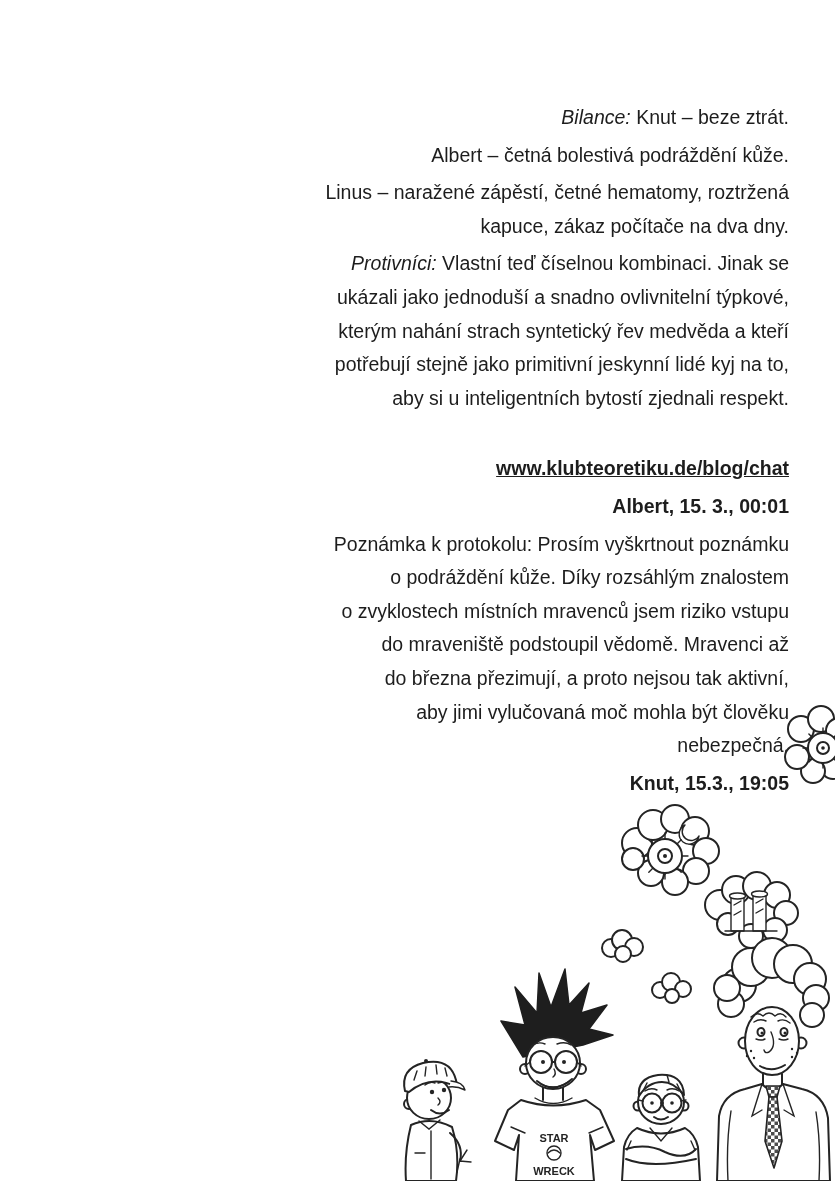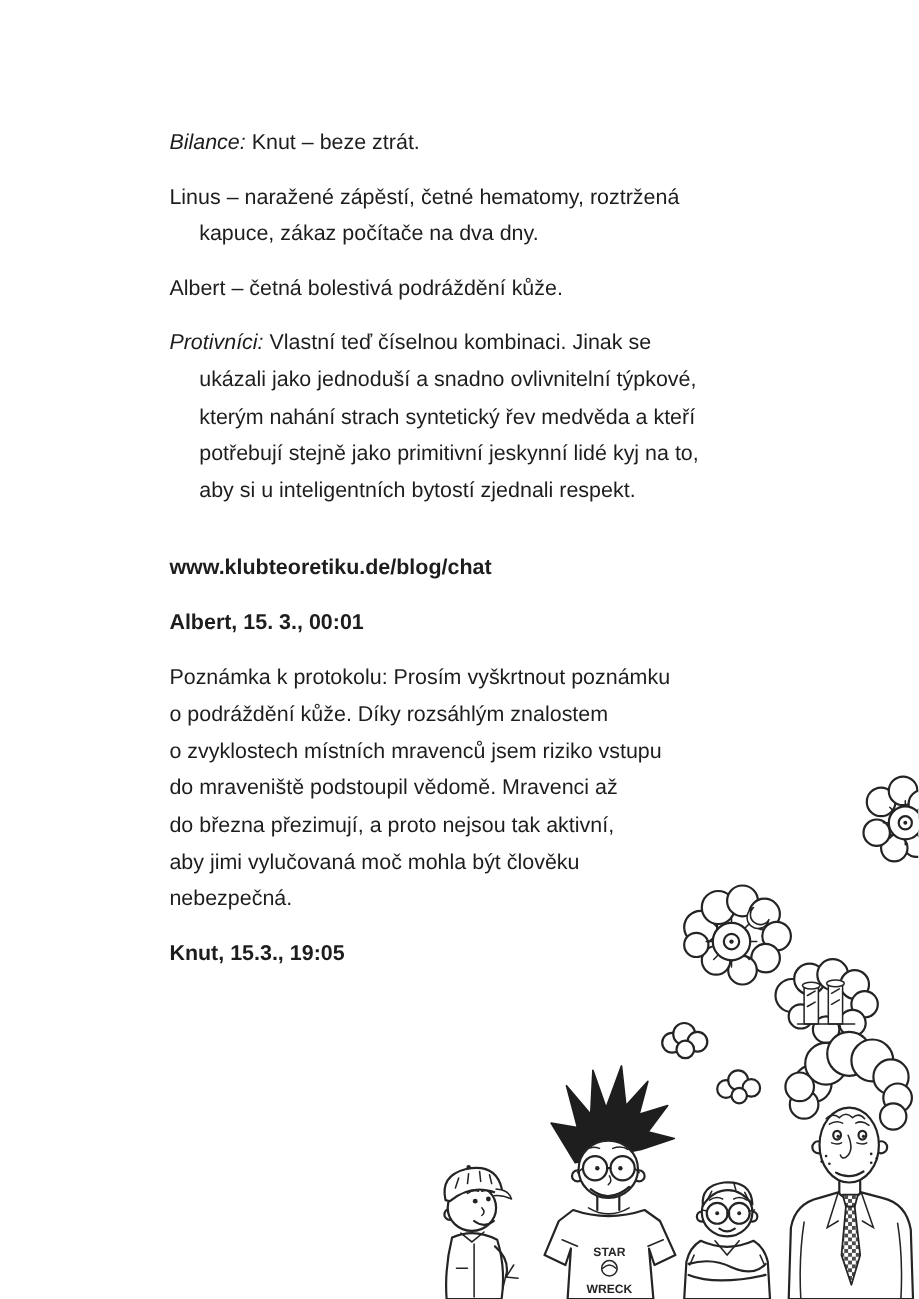--- a/index.html
+++ b/index.html
@@ -11,44 +11,44 @@
     font-family:"Liberation Sans", sans-serif;
     color:#1d1d1d;
   }
   .text-block {
     position:absolute;
     left:138px; top:97px;
     width:655px;
     font-size:19.5px;
     line-height:33.6px;
   }
-  .text-block p { margin:16px; }
+  .text-block p { margin:4px;text-align:right; }
   .pre { white-space:pre-wrap; }
   .lead { font-style:italic; white-space:pre-wrap; }
   .blog { margin-top:37px; }
   .bold { font-weight:bold; }
-  .url { }
+  .url { text-decoration:underline; }
   .art { position:absolute; left:365px; top:691px; }
   .art .s   { fill:#ffffff; stroke:#242424; stroke-width:2; stroke-linecap:round; stroke-linejoin:round; }
   .art .ln  { fill:none; stroke:#242424; stroke-width:2; stroke-linecap:round; }
   .art .thin{ stroke-width:1.4; }
   .art .dot { fill:#242424; stroke:none; }
   .art .ink { fill:#1e1e1e; stroke:#1e1e1e; stroke-width:1.5; stroke-linejoin:round; }
   .art .tee { font-family:"Liberation Sans", sans-serif; font-weight:bold; font-size:11px; fill:#242424; stroke:none; text-anchor:middle; }
 </style>
 </head>
 <body>
 
 <div class="text-block">
 
   <div>
     <p><span class="lead">Bilance: </span><span class="pre">Knut – beze ztrát.</span></p>
+    <p><span class="pre">Albert – četná bolestivá podráždění kůže.</span></p>
     <p><span class="pre">Linus – naražené zápěstí, četné hematomy, roztržená
      kapuce, zákaz počítače na dva dny.</span></p>
-    <p><span class="pre">Albert – četná bolestivá podráždění kůže.</span></p>
     <p><span class="lead">Protivníci: </span><span class="pre">Vlastní teď číselnou kombinaci. Jinak se
      ukázali jako jednoduší a snadno ovlivnitelní týpkové,
      kterým nahání strach syntetický řev medvěda a kteří
      potřebují stejně jako primitivní jeskynní lidé kyj na to,
      aby si u inteligentních bytostí zjednali respekt.</span></p>
   </div>
 
   <div class="blog">
     <p class="bold url">www.klubteoretiku.de/blog/chat</p>
     <p class="bold">Albert, 15. 3., 00:01</p>

